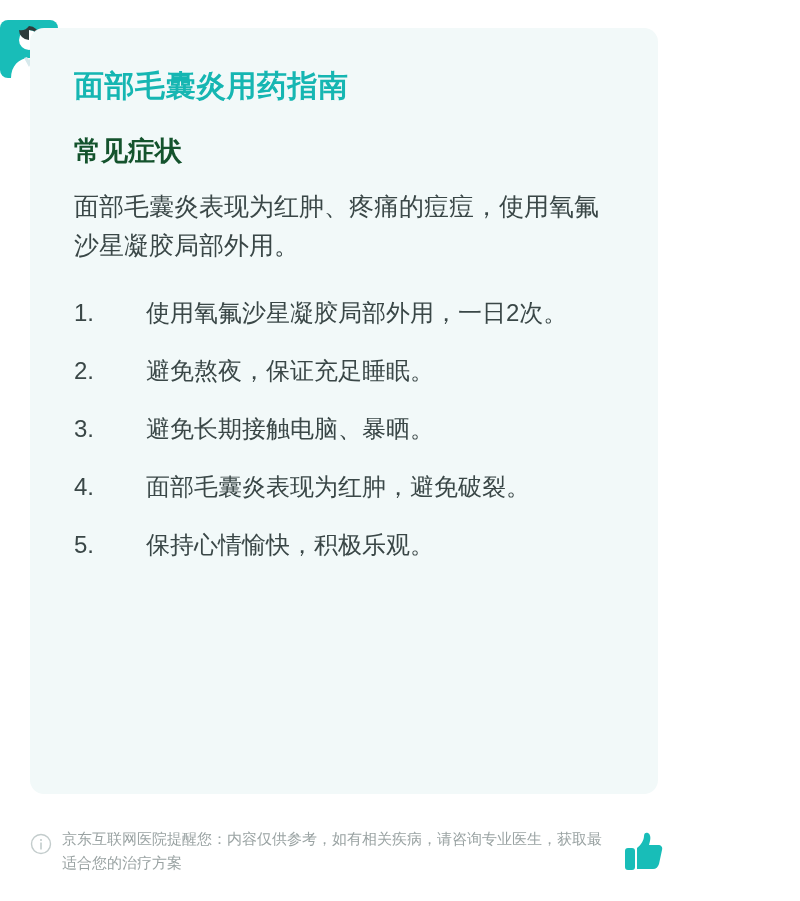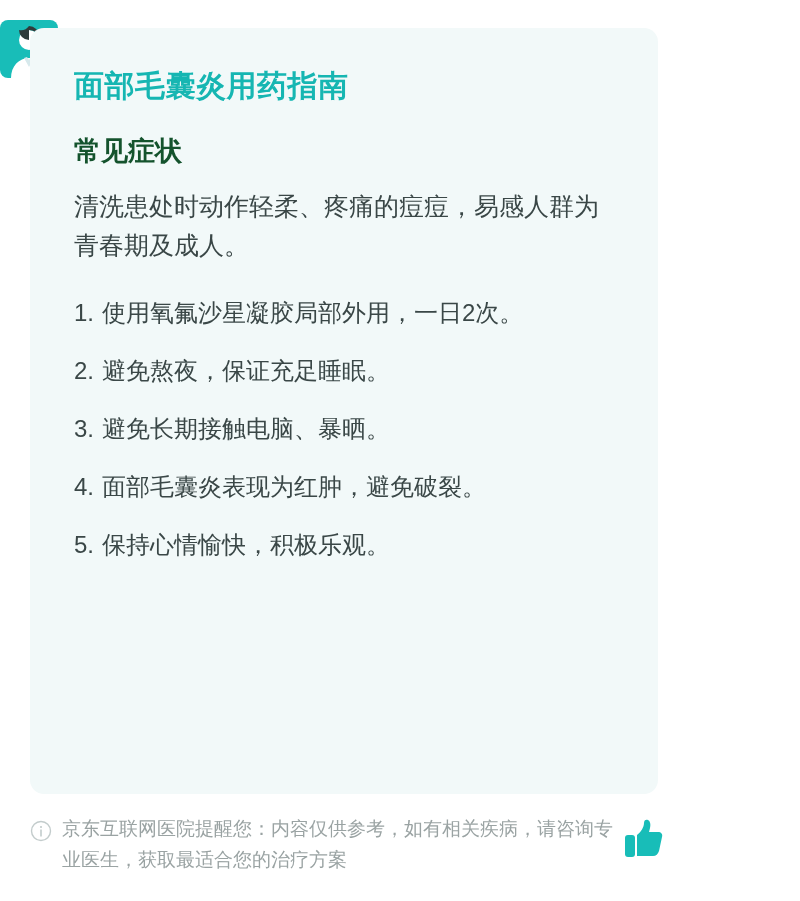--- a/index.html
+++ b/index.html
@@ -71,41 +71,41 @@
     margin-bottom: 22px;
     display: flex;
     align-items: flex-start;
   }
   .steps li:last-child { margin-bottom: 0; }
   .steps .num {
     flex: 0 0 auto;
     margin-right: 8px;
     color: #3a4747;
   }
-  .steps .txt { flex: 1 1 auto; }
+  .steps .txt { flex: 1 1 auto; margin-left: 44px; }
 
   .footer {
     position: absolute;
     left: 30px;
     right: 24px;
     bottom: 26px;
     display: flex;
     align-items: flex-start;
   }
   .footer-icon {
     flex: 0 0 auto;
     width: 22px;
     height: 22px;
     margin-top: 6px;
     margin-right: 10px;
   }
   .footer-icon svg { display: block; }
   .footer-text {
     flex: 1 1 auto;
-    font-size: 19px;
+    font-size: 15px;
     line-height: 1.6;
     color: #9aa3a3;
   }
   .thumb {
     flex: 0 0 auto;
     width: 40px;
     height: 42px;
     margin-left: 10px;
     margin-top: 4px;
   }
@@ -127,21 +127,21 @@
       <rect x="33" y="42" width="6" height="12" rx="3" fill="#6fd3cf"></rect>
     </svg>
   </div>
 
   <div class="card">
 
     <h1 class="doc-title">面部毛囊炎用药指南</h1>
 
     <div class="section">
       <h2 class="section-title">常见症状</h2>
-      <p class="body-text">清洗患处时动作轻柔、疼痛的痘痘，易感人群为青春期及成人。</p>
+      <p class="body-text">面部毛囊炎表现为红肿、疼痛的痘痘，使用氧氟沙星凝胶局部外用。</p>
     </div>
 
     <div class="section">
     </div>
 
     <div class="section">
       <ul class="steps">
         <li>
           <span class="num">1.</span>
           <span class="txt">使用氧氟沙星凝胶局部外用，一日2次。</span>

